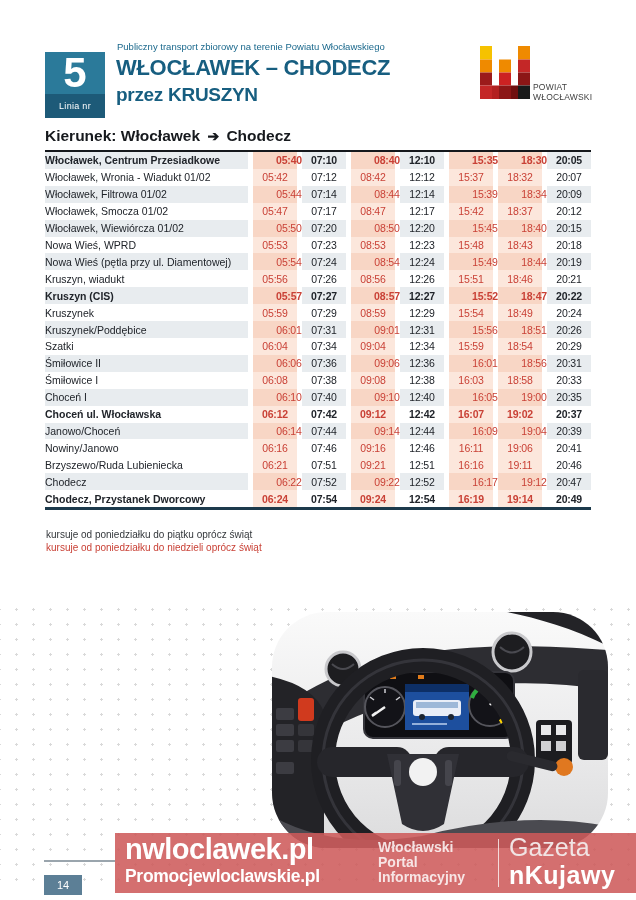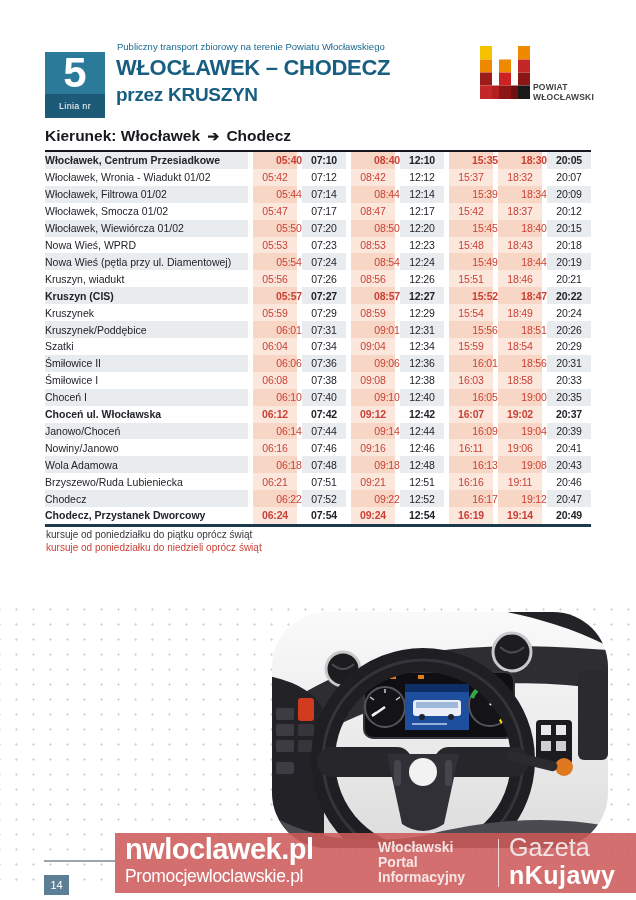--- a/index.html
+++ b/index.html
@@ -18,21 +18,21 @@
     align-items:center; justify-content:center; line-height:1;
   }
   .line-badge .strip {
     height:24px; background:var(--badge-strip,#1d5a78); color:#fff; font-size:9px;
     display:flex; align-items:center; justify-content:center; letter-spacing:.3px;
   }
   .tagline { position:absolute; left:117px; top:41px; font-size:9.5px; color:var(--teal,#1a688c); font-weight:400; }
   .doc-title { position:absolute; left:116px; top:55px; font-size:22px; font-weight:800; color:var(--title,#175e80); letter-spacing:-0.3px; }
   .doc-subtitle { position:absolute; left:116px; top:84px; font-size:19px; font-weight:800; color:var(--title,#175e80); letter-spacing:-0.3px;text-align:center; }
   .powiat-logo { position:absolute; left:480px; top:46px; }
-  .powiat-text { position:absolute; left:533px; top:83px; font-size:8.5px; font-weight:700; color:var(--logo-text,#3f3f3f); line-height:9.5px; letter-spacing:.2px; }
+  .powiat-text { position:absolute; left:533px; top:83px; font-size:8.5px; font-weight:400; color:var(--logo-text,#3f3f3f); line-height:9.5px; letter-spacing:.2px; }
   
   .direction { position:absolute; left:45px; top:127px; font-size:15.5px; font-weight:800; color:#16191d; }
   .direction .arrow { font-size:14px; padding:0 3px; }
   
   .timetable {
     position:absolute; left:45px; top:150px; width:546px;
     border-top:2px solid var(--table-top-border,#15181c);
     border-bottom:3px solid var(--table-bottom-border,#1c3a4c);
   }
   .trow { display:grid; grid-template-columns:203px repeat(7,44px); column-gap:5px; height:16.91px; }
@@ -61,30 +61,30 @@
     border-radius:55px; overflow:hidden; background:linear-gradient(180deg,#fafafa, #e9e9ea 60%, #dcdcdd);
     z-index:1;
   }
   
   .banner {
     position:absolute; left:115px; top:833px; width:521px; height:60px;
     background:var(--banner,rgba(206,90,90,0.87)); z-index:2; color:#fff;padding-left:24px;
   }
   .banner .left { position:absolute; left:10px; top:1px; }
   .banner .site-main { font-size:29px; font-weight:800; line-height:31px; letter-spacing:-0.5px; }
-  .banner .site-secondary { font-size:17.5px; font-weight:400; line-height:23px; letter-spacing:-0.3px; }
+  .banner .site-secondary { font-size:17.5px; font-weight:700; line-height:23px; letter-spacing:-0.3px; }
   .banner .portal { position:absolute; left:263px; top:7px; font-size:14px; font-weight:700; line-height:15px; color:rgba(255,255,255,0.82); }
   .banner .divider { position:absolute; left:383px; top:6px; width:1px; height:48px; background:rgba(255,255,255,0.75); }
   .banner .right { position:absolute; left:394px; top:1px; }
   .banner .gazeta-top { font-size:25px; font-weight:400; line-height:27px; color:#f1e4e4; }
   .banner .gazeta-bottom { font-size:25px; font-weight:800; line-height:28px; letter-spacing:.5px; }
   
   .footer-rule { position:absolute; left:44px; top:860px; width:71px; height:2px; background:#9aa5ad; z-index:2; }
   .page-box {
-    position:absolute; left:44px; top:875px; width:25px; height:20px; background:var(--pagebox,#5c7f96);
+    position:absolute; left:44px; top:875px; width:38px; height:20px; background:var(--pagebox,#5c7f96);
     color:#fff; font-size:11px; display:flex; align-items:center; justify-content:center; z-index:2;
   }
 </style>
 </head>
 <body>
 
 <div class="dots"></div>
 
 <div class="line-badge">
   <div class="num">5</div>
@@ -295,30 +295,20 @@
     <div class="trow plain">
       <div class="cell stop">Nowiny/Janowo</div>
       <div class="cell time hl">06:16</div>
       <div class="cell time">07:46</div>
       <div class="cell time hl">09:16</div>
       <div class="cell time">12:46</div>
       <div class="cell time hl">16:11</div>
       <div class="cell time hl">19:06</div>
       <div class="cell time">20:41</div>
     </div>
-    <div class="trow shade">
-      <div class="cell stop">Wola Adamowa</div>
-      <div class="cell time hl">06:18</div>
-      <div class="cell time">07:48</div>
-      <div class="cell time hl">09:18</div>
-      <div class="cell time">12:48</div>
-      <div class="cell time hl">16:13</div>
-      <div class="cell time hl">19:08</div>
-      <div class="cell time">20:43</div>
-    </div>
     <div class="trow plain">
       <div class="cell stop">Brzyszewo/Ruda Lubieniecka</div>
       <div class="cell time hl">06:21</div>
       <div class="cell time">07:51</div>
       <div class="cell time hl">09:21</div>
       <div class="cell time">12:51</div>
       <div class="cell time hl">16:16</div>
       <div class="cell time hl">19:11</div>
       <div class="cell time">20:46</div>
     </div>

